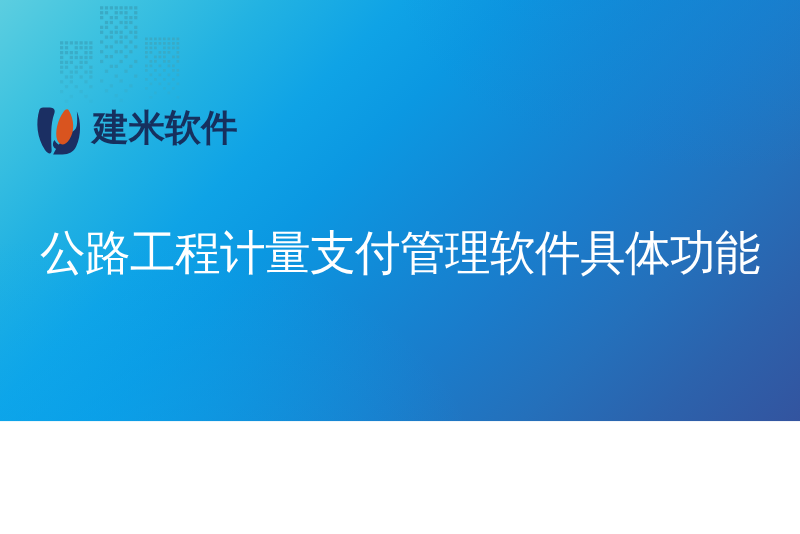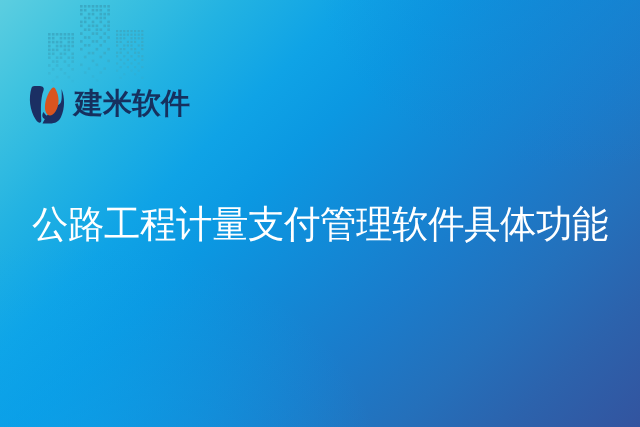--- a/index.html
+++ b/index.html
@@ -3,21 +3,21 @@
 <meta charset="utf-8">
 <style>
   html, body {
     margin: 0;
     padding: 0;
     background: #ffffff;
   }
   #banner {
     position: relative;
     width: 640px;
-    height: 427px;
+    height: 337px;
     overflow: hidden;
     font-family: "Liberation Sans", "DejaVu Sans", sans-serif;
     
     background:
       linear-gradient(135deg,
         #5ccee0 0%,
         #3fc3e0 10%,
         #22b2e2 22%,
         #0fa3e6 33%,
         #0b98e2 42%,
@@ -82,21 +82,21 @@
     letter-spacing: 0px;
     line-height: 1;
     font-family: "Liberation Sans", "DejaVu Sans", sans-serif;
     white-space: nowrap;
   }
 
   
   .title-wrap {
     position: absolute;
     left: 0;
-    top: 192px;
+    top: 171px;
     width: 640px;
     height: 64px;
     display: flex;
     align-items: center;
     justify-content: center;
     z-index: 3;
   }
   .title {
     color: #ffffff;
     font-family: "Liberation Serif", "DejaVu Serif", serif;

